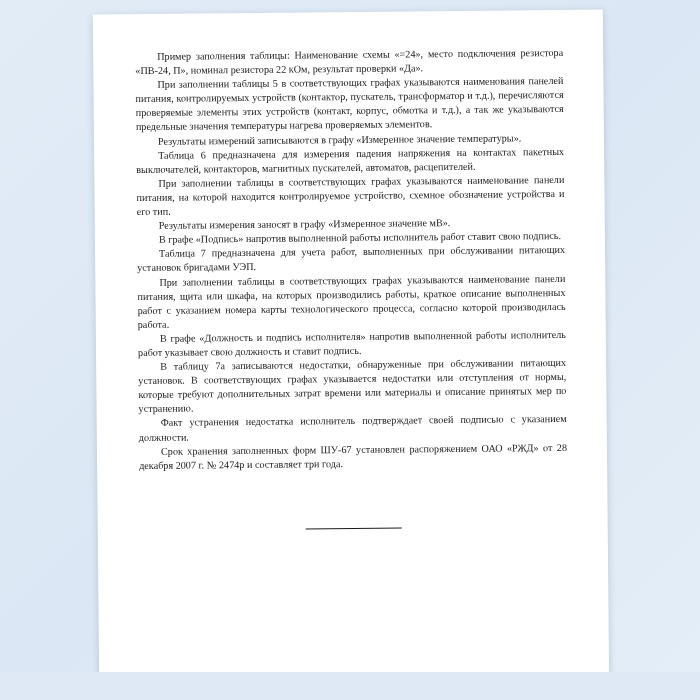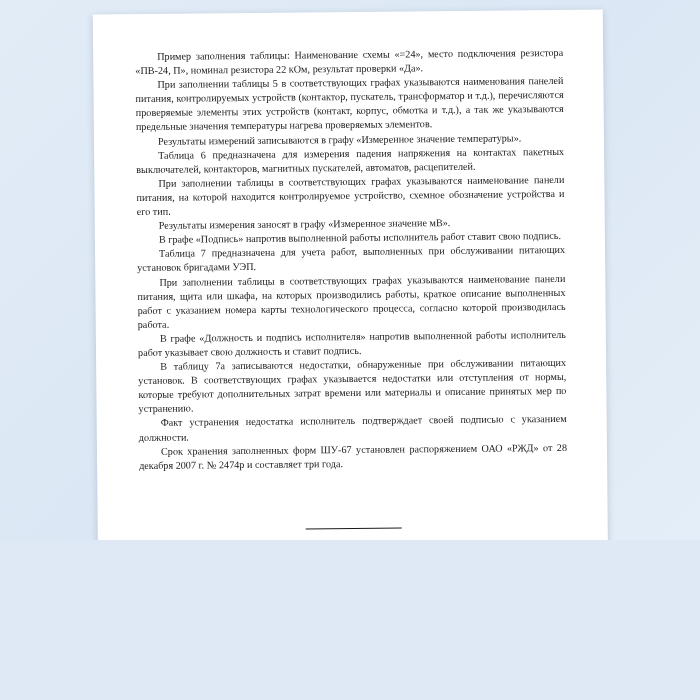--- a/index.html
+++ b/index.html
@@ -6,21 +6,21 @@
     margin: 0;
     padding: 0;
     width: 700px;
     height: 700px;
     background: #dfe9f5;
     font-family: "Liberation Serif", serif;
   }
   #stage {
     position: relative;
     width: 700px;
-    height: 540px;
+    height: 672px;
     background: linear-gradient(135deg, #e2ecf7 0%, #dbe7f4 50%, #e4eef8 100%);
     overflow: hidden;
   }
   .page {
     position: absolute;
     left: 96px;
     top: 12px;
     width: 510px;
     height: 676px;
     background: #ffffff;

